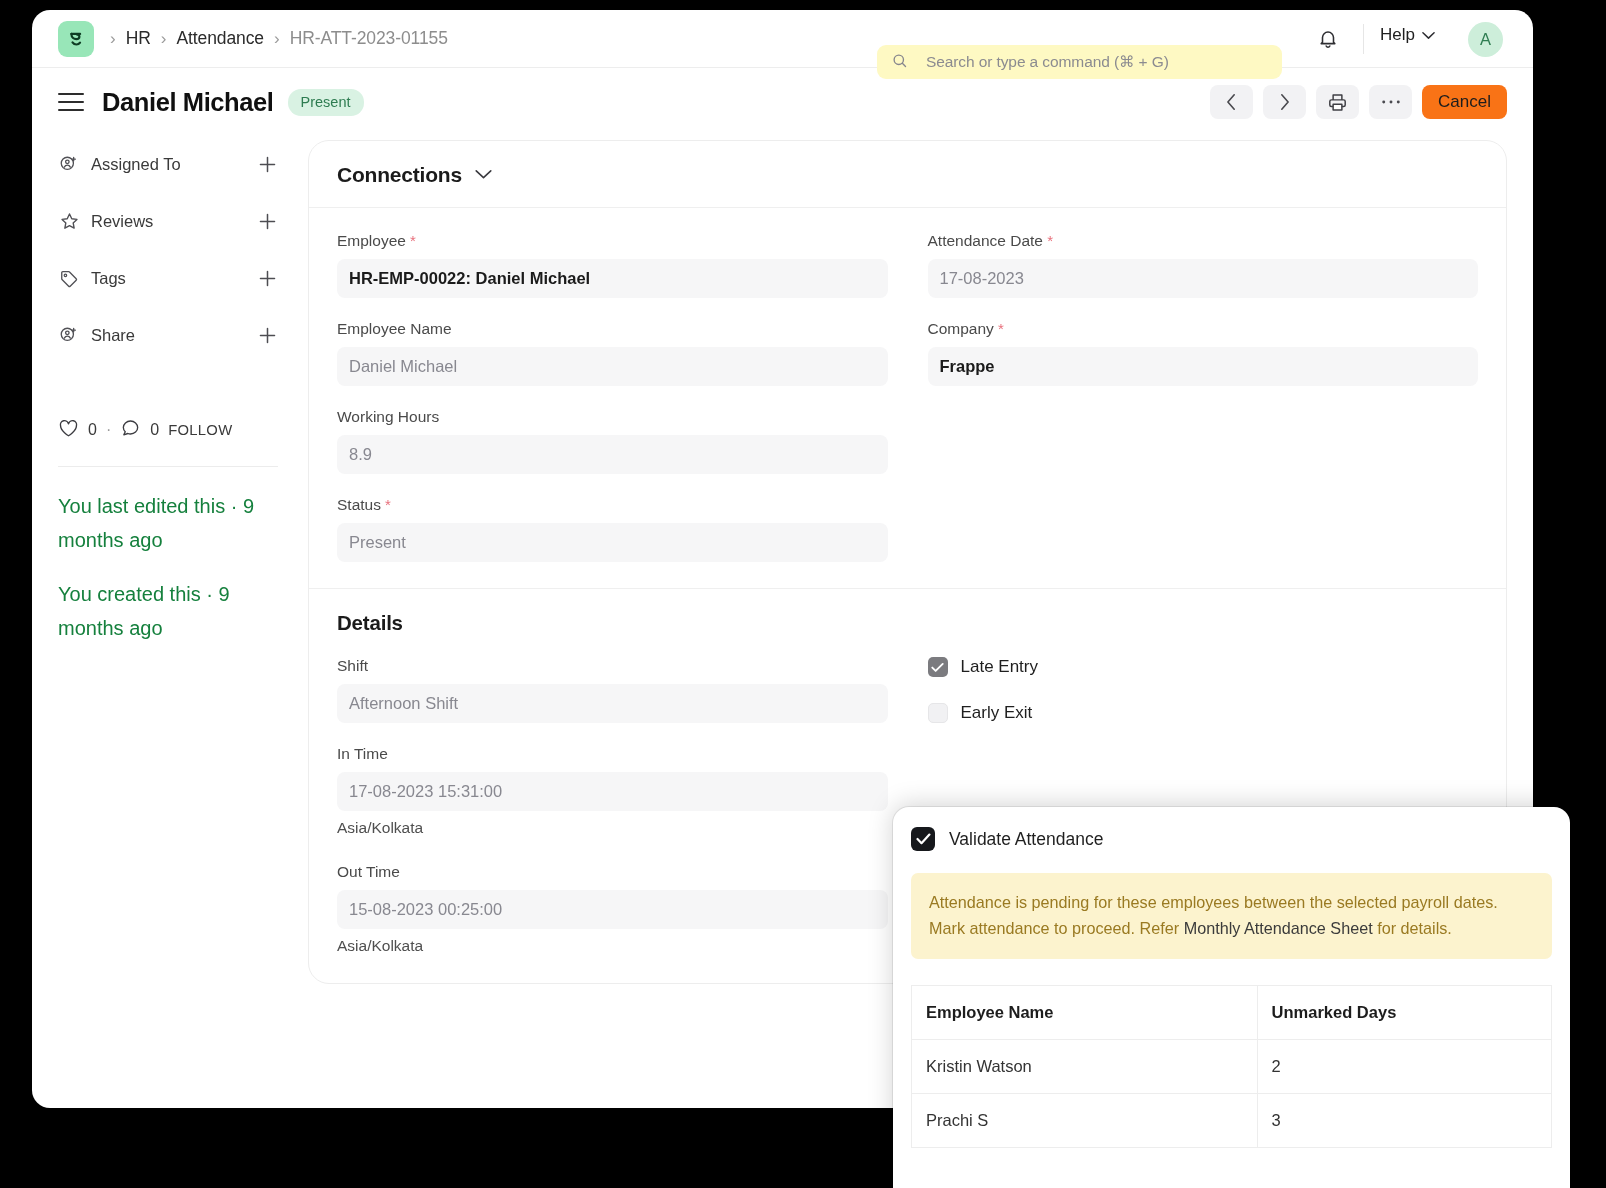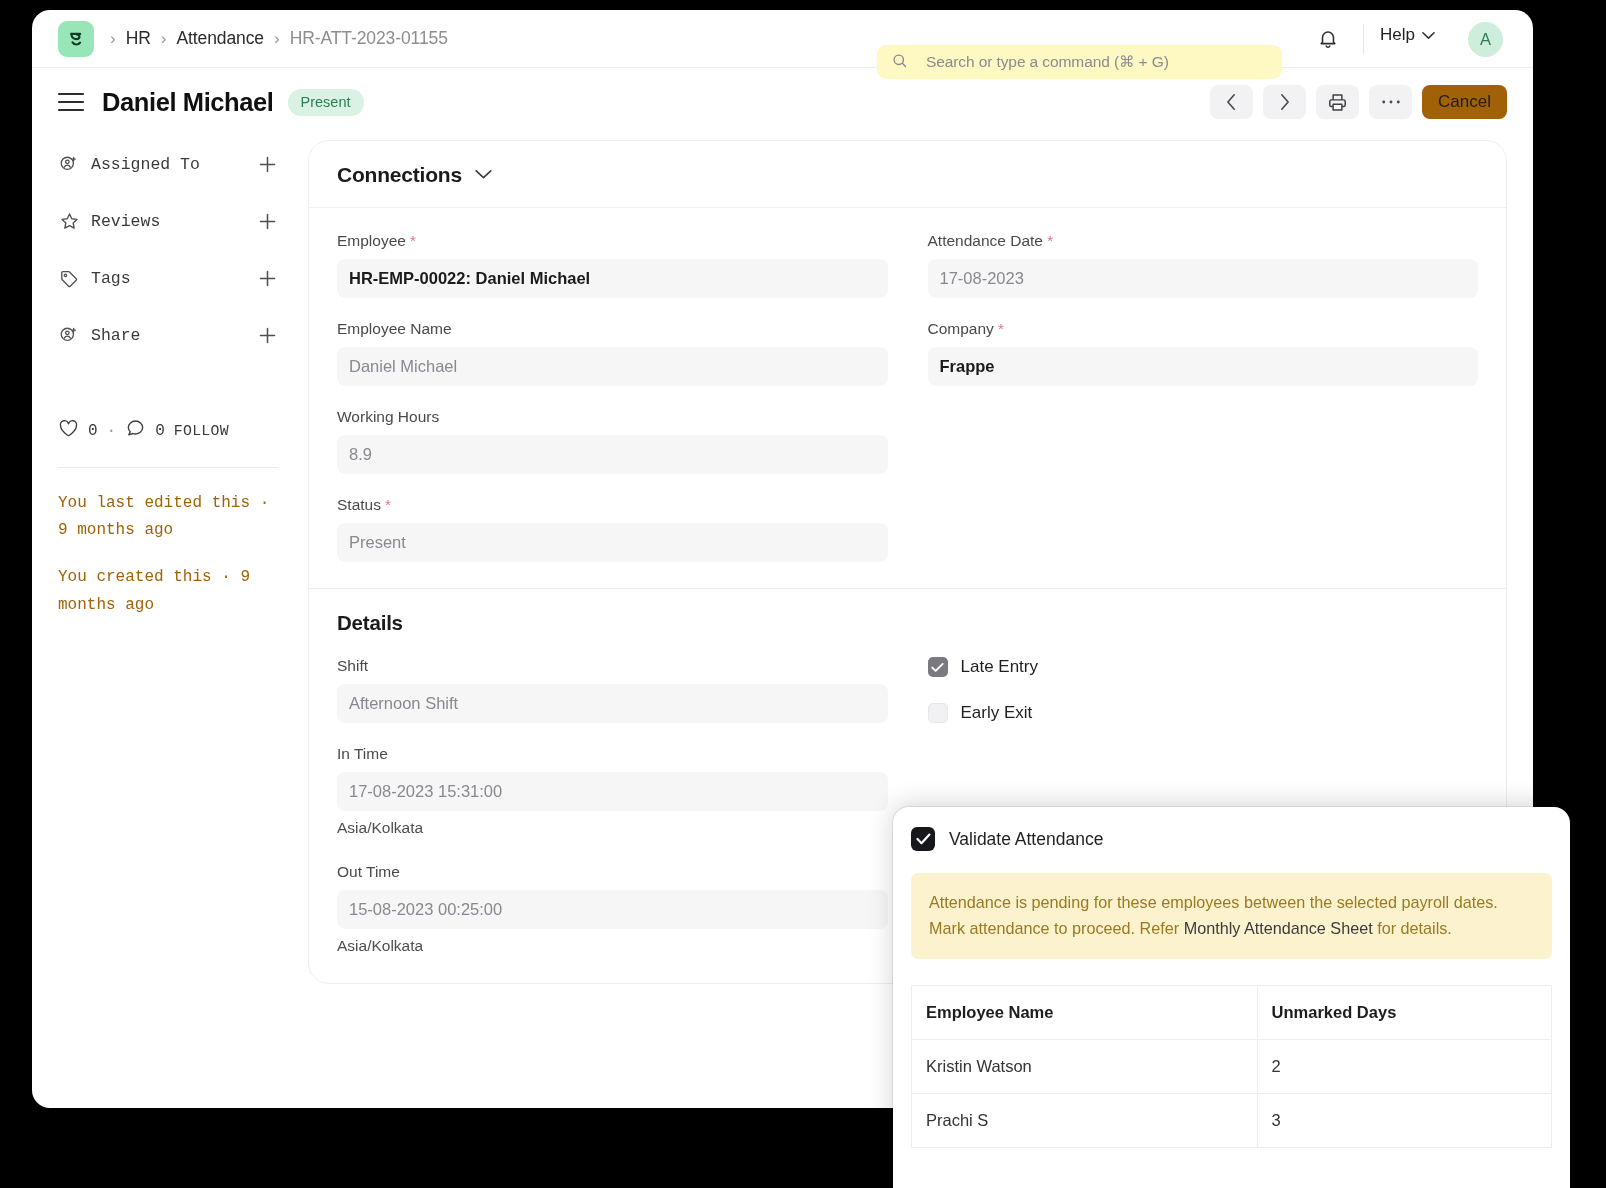--- a/index.html
+++ b/index.html
@@ -78,42 +78,42 @@
   .statuspill {
     margin-left:14px; background:#D9F2E3; color:#2e7c51;
     font-size:14.5px; border-radius:13px; padding:5px 13px 6px;
   }
   .headactions { margin-left:auto; display:flex; align-items:center; gap:10px;}
   .iconbtn {
     width:43px;height:34px;border-radius:8px;background:#f2f2f4;
     display:flex;align-items:center;justify-content:center;cursor:pointer;
   }
   .cancelbtn {
-    height:34px;border-radius:8px;background:#a16207;
+    height:34px;border-radius:8px;background:#f97316;
     display:flex;align-items:center;justify-content:center;cursor:pointer;
     padding:0 16px; font-size:17px; color:#1d1d1d;
   }
 
   
   .body { display:flex; padding: 0 0 0 0; }
-  .sidebar { width: 268px; flex:0 0 268px; padding: 8px 22px 0 26px; font-family: Liberation Mono, monospace; }
+  .sidebar { width: 268px; flex:0 0 268px; padding: 8px 22px 0 26px; }
   .srow {
     display:flex; align-items:center; height:41px; margin-bottom:16px;
     cursor:pointer;
   }
   .srow .ico { width:22px; display:flex; align-items:center; justify-content:center; margin-right:11px;}
   .srow .lbl { font-size:16.5px; color:#3a3a3a; }
   .srow .plus { margin-left:auto; width:22px; display:flex; align-items:center; justify-content:center;}
 
   .metrics { display:flex; align-items:center; gap:9px; margin-top: 62px; }
   .metrics .num { font-size:16px; color:#3a3a3a; }
   .metrics .dot { color:#9a9a9a; font-size:16px; }
   .metrics .follow { font-size:14.8px; color:#3a3a3a; letter-spacing:0.3px; }
   .hr { height:1px; background:#ececec; margin: 24px 0 22px 0; }
-  .meta { font-size:16px; color:#a16207; line-height:1.7; margin-bottom:20px; }
+  .meta { font-size:20px; color:#15803d; line-height:1.7; margin-bottom:20px; }
 
   .content { flex:1; padding: 4px 26px 0 8px; min-width:0; }
   .card {
     border:1px solid #ededed; border-radius:21px; background:#fff;
   }
   .section-head {
     padding: 22px 28px 20px; display:flex; align-items:center; gap:13px;
     border-bottom: 1px solid #efefef;
   }
   .section-head .t { font-size:21px; font-weight:700; color:#1b1b1b; letter-spacing:-0.2px;}

